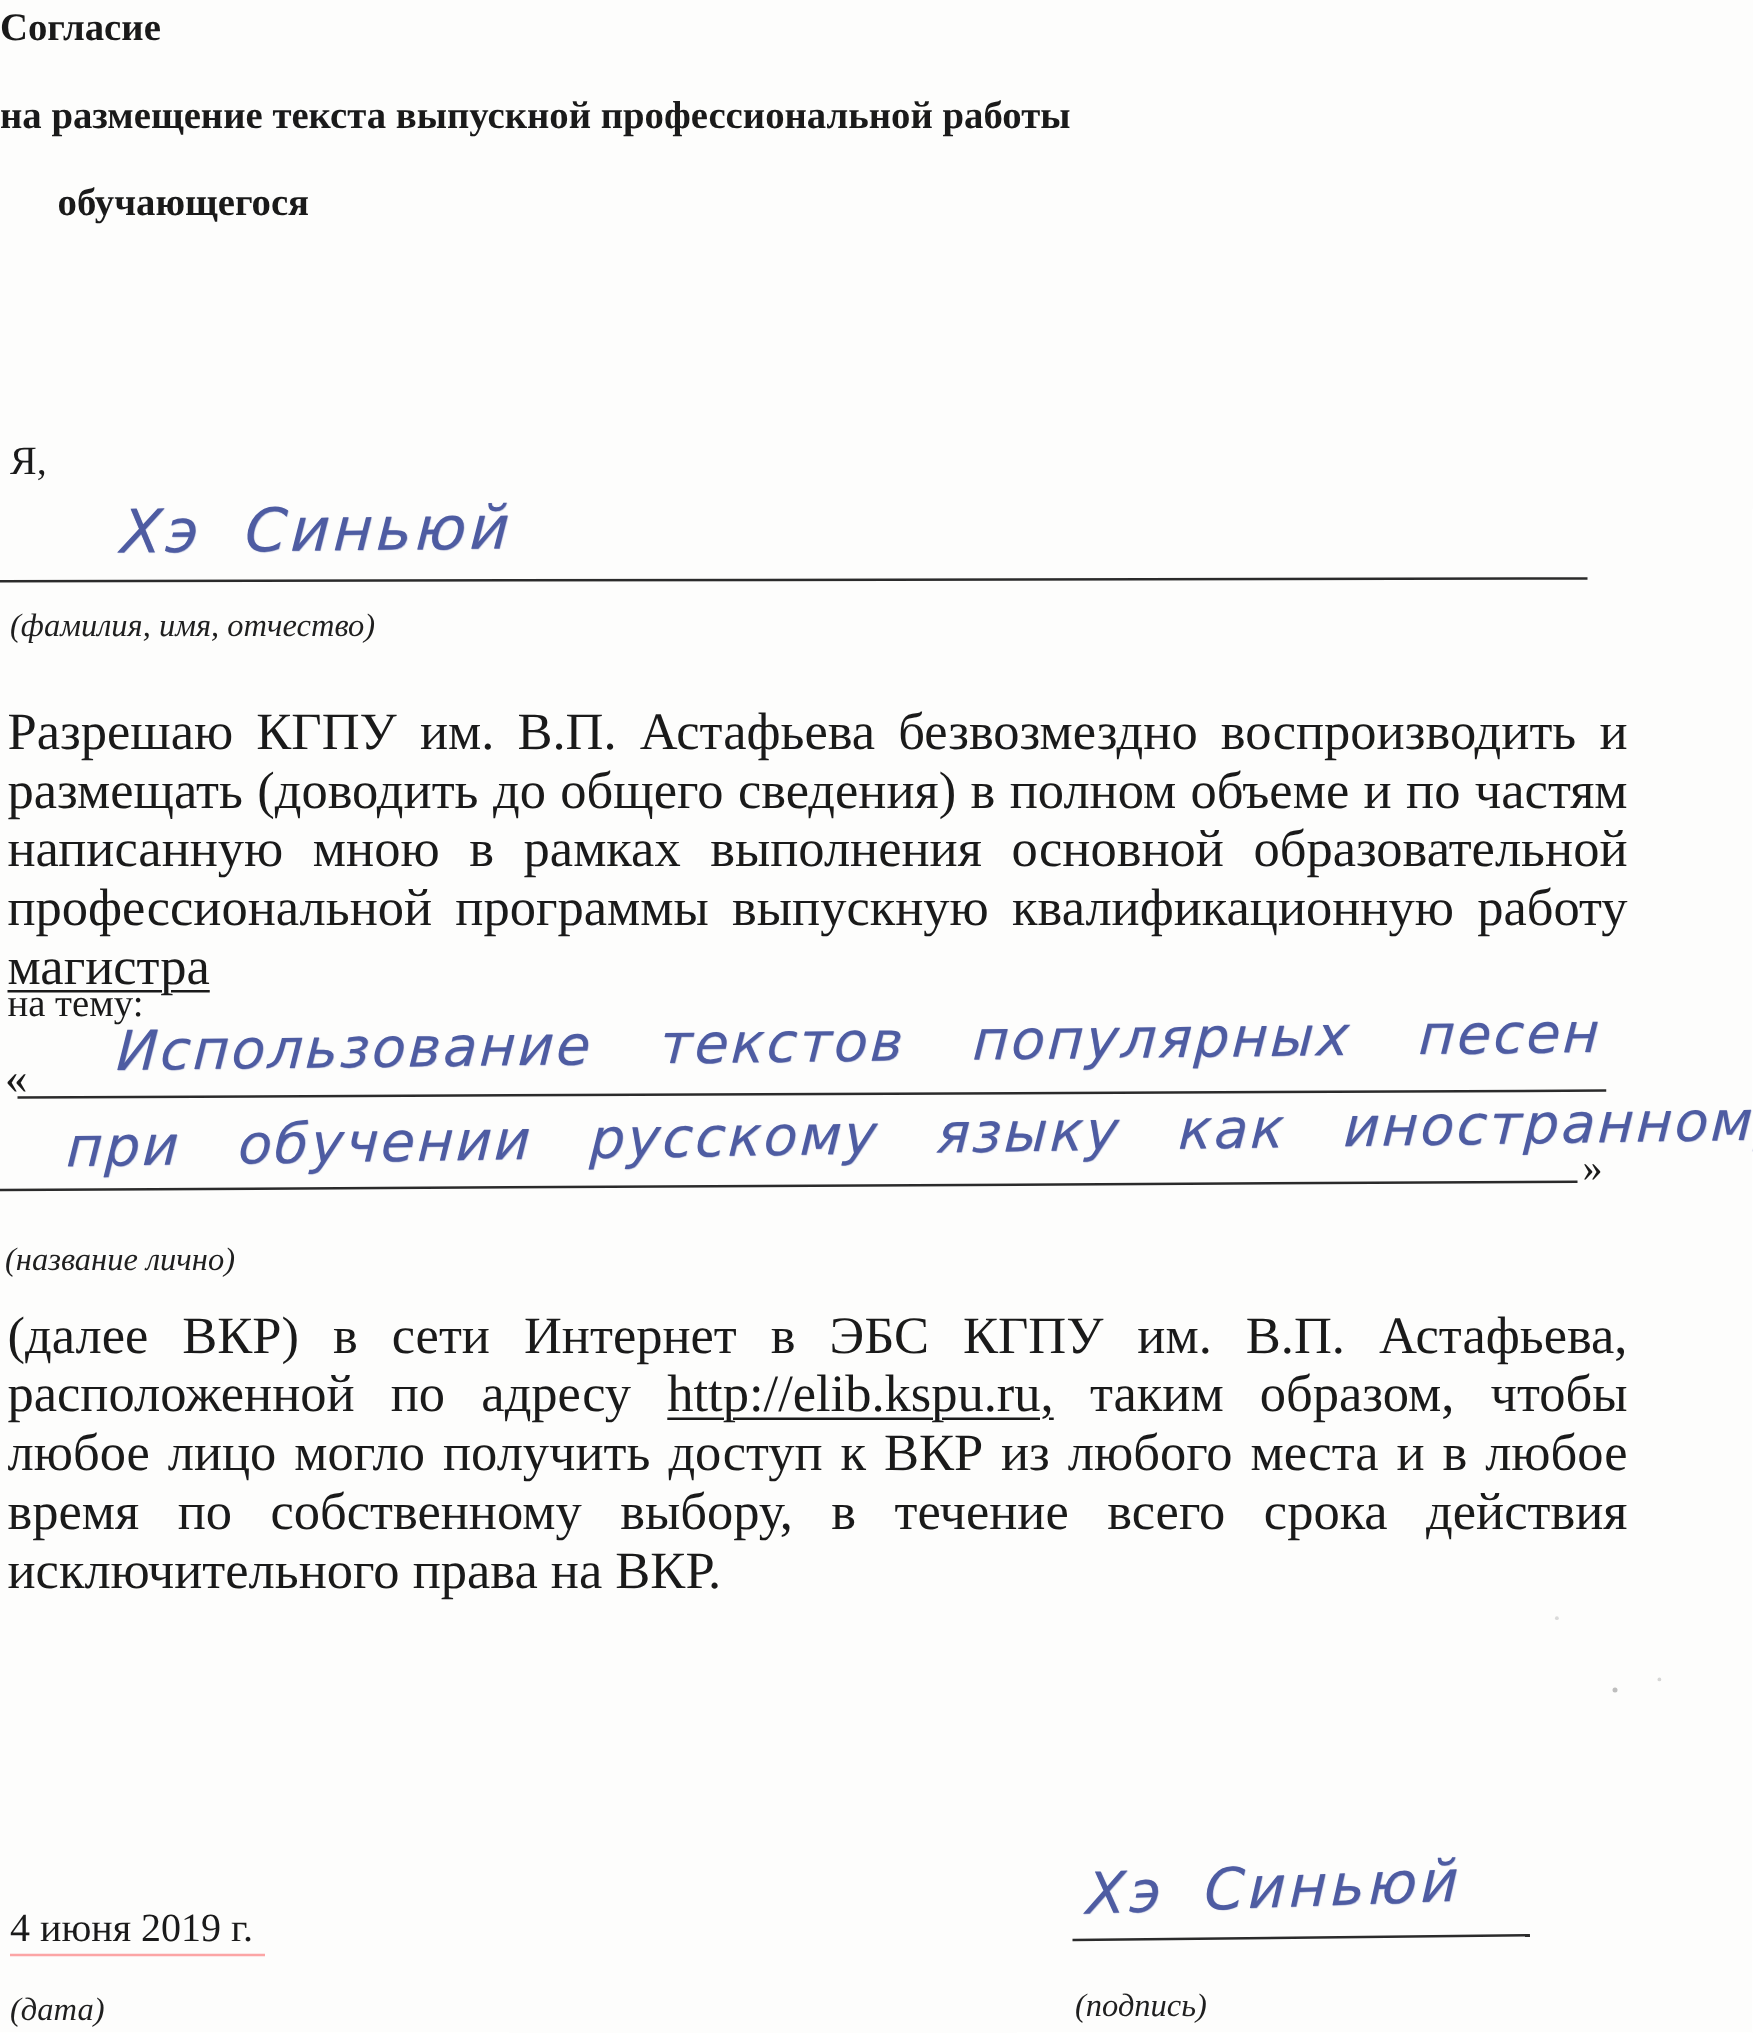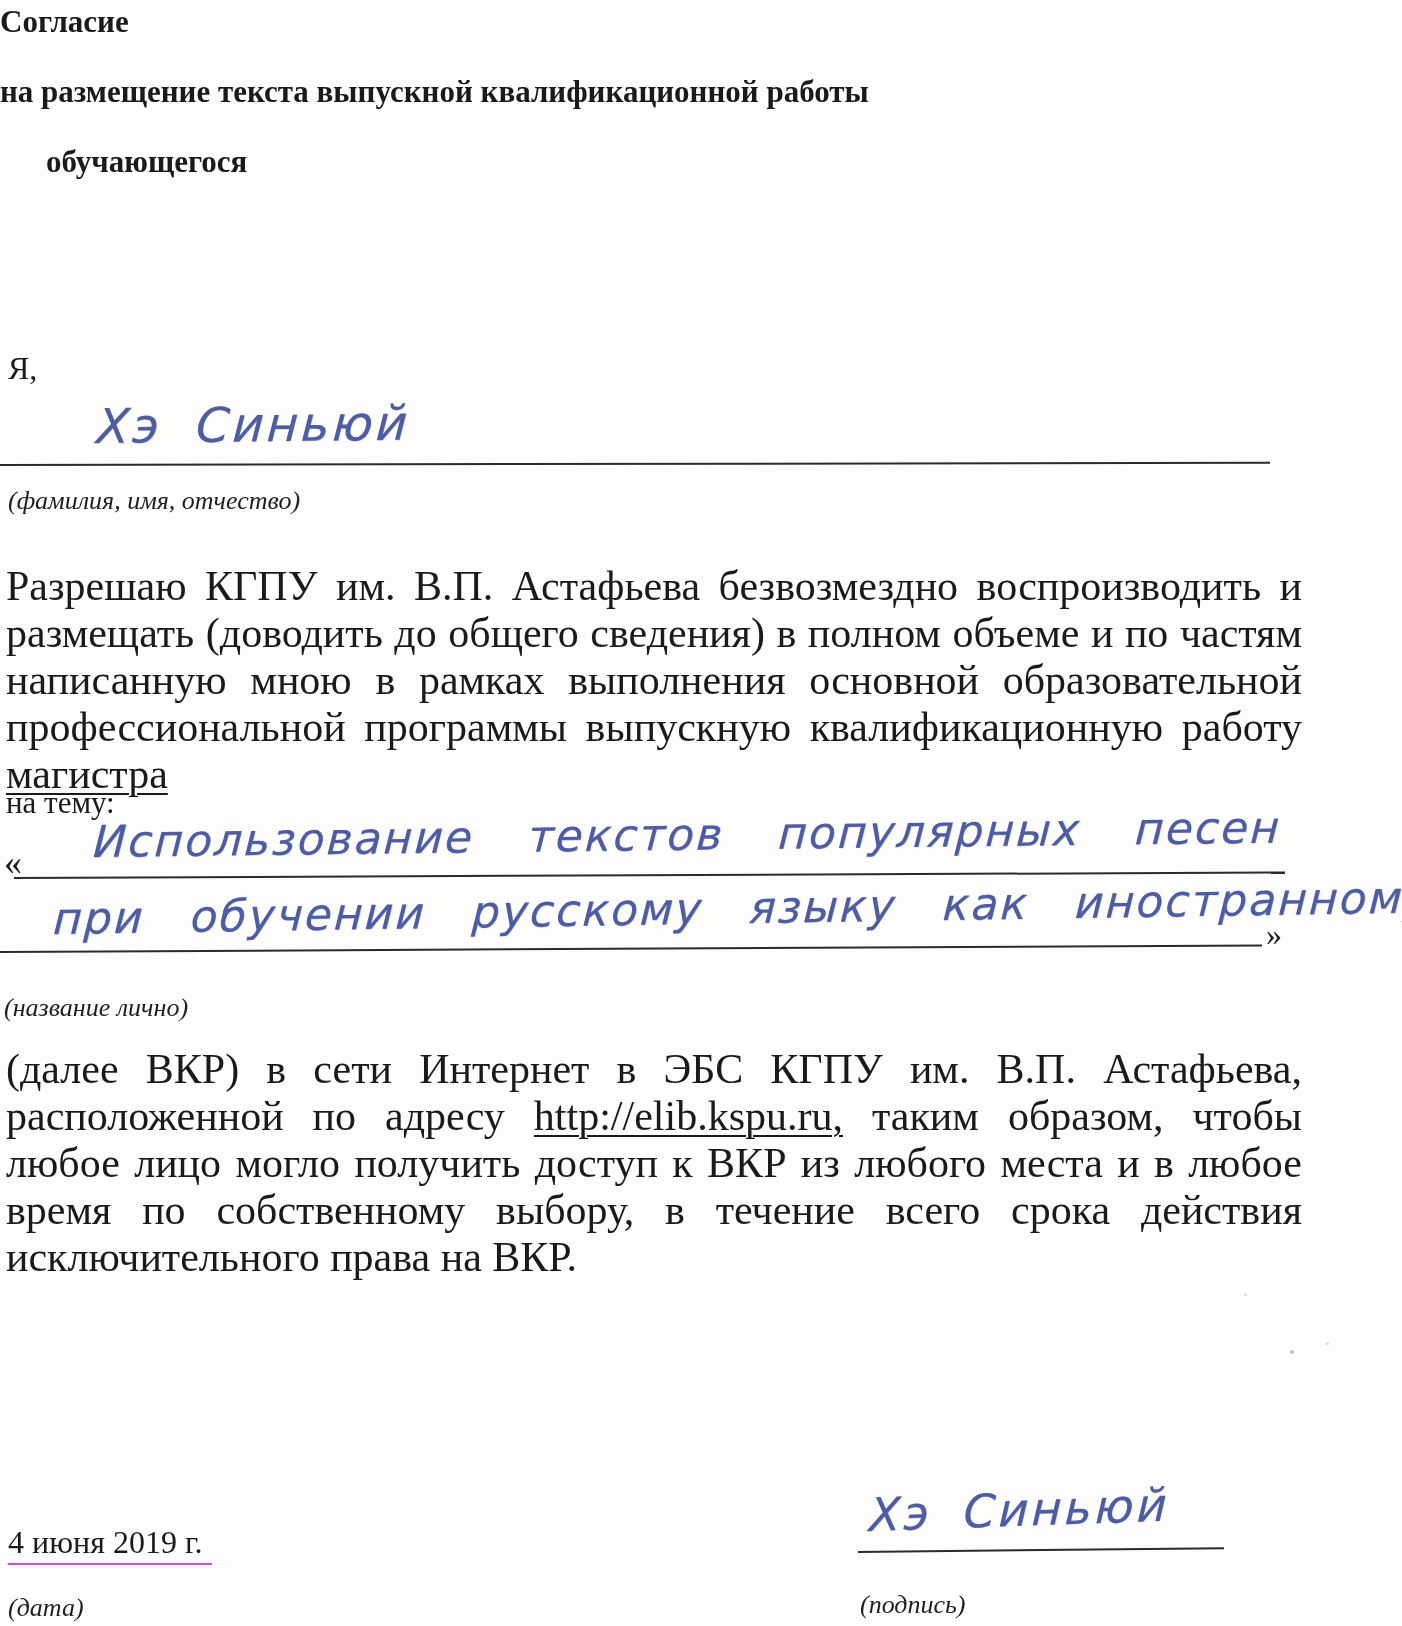--- a/index.html
+++ b/index.html
@@ -62,21 +62,21 @@
   .quote-mark { font-size:36px; color:#1a1a1a; }
 
   .speck { position:absolute; background:#8b8b8b; border-radius:50%; opacity:0.55; }
 </style>
 </head>
 <body>
 
 <div class="page">
 
   <div class="abs h-line" style="top:4px;">Согласие</div>
-  <div class="abs h-line" style="top:74px;">на размещение текста выпускной квалификационной работы</div>
+  <div class="abs h-line" style="top:74px;">на размещение текста выпускной профессиональной работы</div>
   <div class="abs h-line" style="top:144px;padding-left:46px;">обучающегося</div>
 
   <div class="abs plain" style="left:8px; top:350px; font-size:32px;">Я,</div>
 
   <div class="abs hw hw-name" style="left:95px; top:398px;">Хэ Синьюй</div>
   <div class="abs rule" style="left:0; top:464px; width:1270px; transform:rotate(-0.1deg);"></div>
   <div class="abs caption" style="left:8px; top:486px;">(фамилия, имя, отчество)</div>
 
   <div class="abs body-para" style="top:563px;">
     <span>Разрешаю КГПУ им. В.П. Астафьева безвозмездно воспроизводить и размещать (доводить до общего сведения) в полном объеме и по частям написанную мною в рамках выполнения основной образовательной профессиональной программы выпускную квалификационную работу </span><span class="u-word">магистра</span>
@@ -91,21 +91,21 @@
   <div class="abs rule" style="left:0; top:951px; width:1262px; transform:rotate(-0.3deg);"></div>
   <div class="abs quote-mark" style="left:1266px; top:916px; font-size:32px;">»</div>
   <div class="abs caption" style="left:4px; top:993px;">(название лично)</div>
 
   <div class="abs body-para" style="top:1046px;">
     <span>(далее ВКР) в сети Интернет в ЭБС КГПУ им. В.П. Астафьева, расположенной по адресу </span><span class="u-word">http://elib.kspu.ru,</span><span> таким образом, чтобы любое лицо могло получить доступ к ВКР из любого места и в любое время по собственному выбору, в течение всего срока действия исключительного права на ВКР.</span>
   </div>
 
 
   <div class="abs" style="left:8px; top:1524px;">
-    <span class="plain" style="font-size:32px; border-bottom:2px solid #d946ef; padding-bottom:3px; padding-right:10px;">4 июня 2019 г.</span>
+    <span class="plain" style="font-size:32px; border-bottom:2px solid #fca5a5; padding-bottom:3px; padding-right:10px;">4 июня 2019 г.</span>
   </div>
   <div class="abs caption" style="left:8px; top:1593px;font-style:italic;">(дата)</div>
 
   <div class="abs hw hw-sign" style="left:868px; top:1488px;">Хэ Синьюй</div>
   <div class="abs rule" style="left:858px; top:1551px; width:366px; transform:rotate(-0.6deg);"></div>
   <div class="abs caption" style="left:860px; top:1590px;">(подпись)</div>
 
   <div class="speck" style="left:1290px; top:1350px; width:4px; height:4px;"></div>
   <div class="speck" style="left:1326px; top:1342px; width:3px; height:3px; opacity:0.35;"></div>
   <div class="speck" style="left:1244px; top:1293px; width:3px; height:3px; opacity:0.3;"></div>

